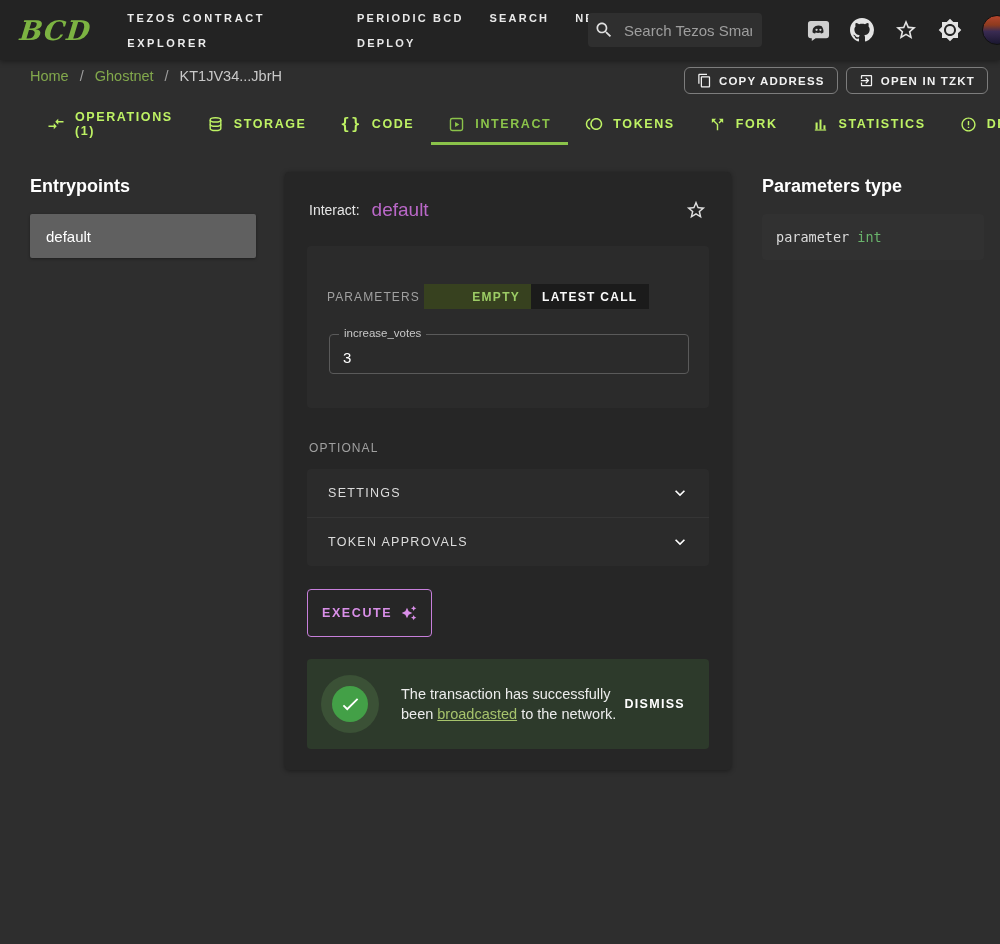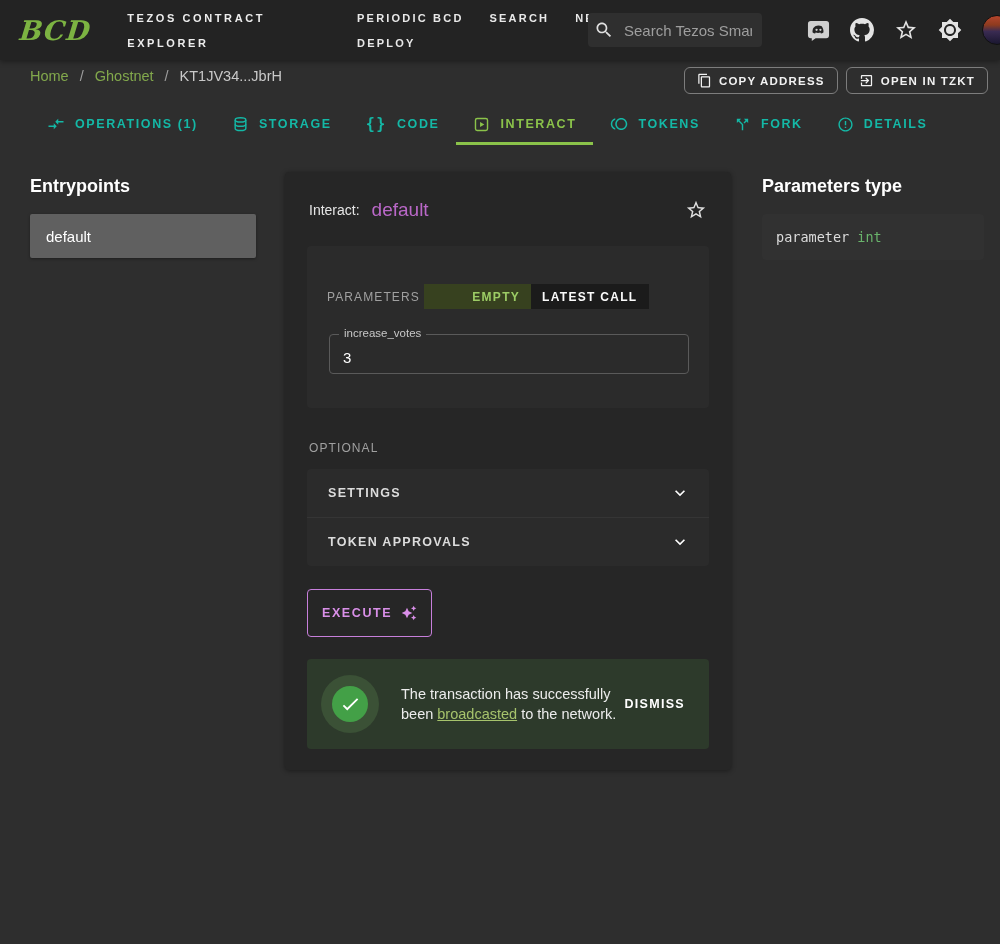--- a/index.html
+++ b/index.html
@@ -37,21 +37,21 @@
   .crumb-sep{color:#9e9e9e;}
   .crumb-current{color:#c9c9c9;}
   .actions{position:absolute;top:67px;right:12px;display:flex;gap:8px;}
   .action-btn{height:27px;border:1px solid #7d7d7d;border-radius:6px;display:flex;align-items:center;
               gap:7px;padding:0 12px;color:#f2f2f2;font-size:11.5px;font-weight:bold;
               letter-spacing:1.2px;background:transparent;cursor:pointer;}
   .action-btn svg{color:#f2f2f2;}
 
   
   .tabs{position:absolute;top:103px;left:30px;display:flex;height:42px;}
-  .tab{display:flex;align-items:center;gap:10px;padding:0 17px;color:#14b8a6;font-size:12.5px;
+  .tab{display:flex;align-items:center;gap:10px;padding:0 17px;color:#bef264;font-size:12.5px;
        font-weight:bold;letter-spacing:1.6px;position:relative;cursor:pointer;}
   .tab svg{flex-shrink:0;}
   .tab .glyph{font-family:"DejaVu Sans Mono",monospace;font-size:15px;font-weight:bold;}
   .tab.active{color:#8bc34a;}
   .tab.active::after{content:"";position:absolute;left:0;right:0;bottom:0;height:3px;background:#8bc34a;}
 
   
   .entrypoints{position:absolute;left:30px;top:176px;width:226px;}
   .panel-heading{font-size:18px;font-weight:bold;color:#ffffff;margin:0 0 17px 0;}
   .entrypoint-item{height:44px;background:#606060;border-radius:2px;display:flex;align-items:center;
@@ -78,21 +78,21 @@
               box-sizing:border-box;}
   .text-field label{position:absolute;top:-8px;left:9px;background:#2b2b2b;padding:0 5px;
                     font-size:11.5px;color:#c7c7c7;}
   .text-field input{width:100%;height:100%;background:transparent;border:none;outline:none;
                     color:#ffffff;font-size:15px;padding:6px 0 0 13px;box-sizing:border-box;
                     font-family:"Liberation Sans",sans-serif;}
 
   .optional-label{display:block;margin:33px 0 0 24px;}
   .accordion{margin:14px 22px 0 22px;background:#2b2b2b;border-radius:4px;}
   .accordion-row{height:48px;display:flex;align-items:center;justify-content:space-between;
-                 padding:0 19px 0 21px;color:#dcdcdc;font-size:12.5px;font-weight:bold;
+                 padding:0 19px 0 21px;color:#dcdcdc;font-size:12.5px;font-weight:normal;
                  letter-spacing:1.3px;cursor:pointer;}
   .accordion-row + .accordion-row{border-top:1px solid rgba(255,255,255,.05);}
   .accordion-row svg{color:#ffffff;}
 
   .execute-btn{margin:23px 0 0 22px;display:inline-flex;align-items:center;gap:9px;
                border:1px solid #c77fdb;border-radius:4px;padding:0 14px;height:48px;
                color:#d98fe8;font-size:12.5px;font-weight:bold;letter-spacing:1.6px;
                background:transparent;cursor:pointer;}
 
   .alert{margin:22px 22px 0 22px;background:#2d3a2b;border-radius:4px;display:flex;
@@ -226,20 +226,27 @@
       <span>TOKENS</span>
     </div>
     <div class="tab">
       <svg width="17" height="17" viewBox="0 0 24 24" fill="currentColor">
           <path d="M14 4l2.29 2.29-2.88 2.88 1.42 1.42 2.88-2.88L20 10V4zm-4 0H4v6l2.29-2.29 4.71 4.7V20h2v-8.41l-5.29-5.3z"></path>
         </svg>
       <span>FORK</span>
     </div>
     <div class="tab">
       <svg width="17" height="17" viewBox="0 0 24 24" fill="currentColor">
+          <path d="M5 9.2h3V19H5zM10.6 5h2.8v14h-2.8zm5.6 8H19v6h-2.8z"></path>
+          <path d="M4 19h16v1.6H4z"></path>
+        </svg>
+      <span>STATISTICS</span>
+    </div>
+    <div class="tab">
+      <svg width="17" height="17" viewBox="0 0 24 24" fill="currentColor">
           <path d="M11 15h2v2h-2zm0-8h2v6h-2zm.99-5C6.47 2 2 6.48 2 12s4.47 10 9.99 10C17.52 22 22 17.52 22 12S17.52 2 11.99 2zM12 20c-4.42 0-8-3.58-8-8s3.58-8 8-8 8 3.58 8 8-3.58 8-8 8z"></path>
         </svg>
       <span>DETAILS</span>
     </div>
   </div>
 
   <div class="entrypoints">
     <h2 class="panel-heading">Entrypoints</h2>
     <div class="entrypoint-item">
       <span>default</span>

